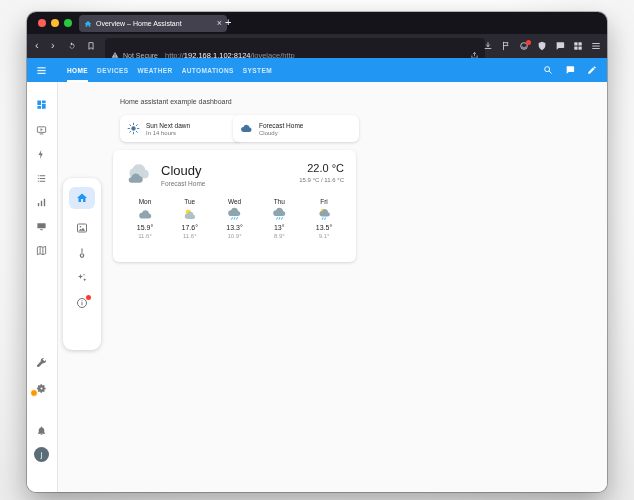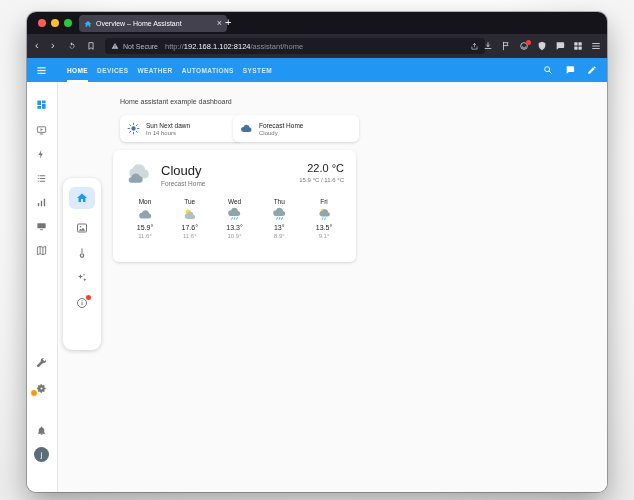--- a/index.html
+++ b/index.html
@@ -17,21 +17,21 @@
   .tab{position:absolute;left:52px;top:3px;width:138px;height:17px;background:#42414d;border-radius:4px;
     display:flex;align-items:center;gap:4px;padding:0 5px}
   .tab-title{font-size:7px;color:#fbfbfe;flex:1;white-space:nowrap;overflow:hidden}
   .tab-close{font-size:9px;color:#d7d7de;line-height:9px}
   .newtab{position:absolute;left:198px;top:4px;font-size:11px;color:#fbfbfe;line-height:13px}
 
   .navbar{position:absolute;top:22px;left:0;right:0;height:24px;background:#2b2a33}
   .nav-glyph{position:absolute;top:5px;color:#d2d2da;font-size:11px;line-height:13px}
   .ibtn{position:relative;display:flex;align-items:center;justify-content:center}
   .urlbar{position:absolute;left:78px;top:4px;width:368px;height:16px;background:#1c1b22;border-radius:4px;
-    display:flex;align-items:center;gap:4px;padding:0 6px}
+    display:flex;align-items:center;gap:4px;padding:9px 6px}
   .sec-label{font-size:7px;color:#b9b9c2;white-space:nowrap}
   .url{font-size:7.5px;white-space:nowrap;display:flex;margin-left:3px}
   .url .dim{color:#8f8f9c}.url .hi{color:#f3f3f7}
   .nav-right{position:absolute;right:6px;top:0;height:24px;display:flex;align-items:center;gap:8px}
   .reddot{position:absolute;width:5px;height:5px;border-radius:50%;background:#ff3b30;top:-1px;right:-2px}
 
   
   .hah{position:absolute;top:46px;left:0;right:0;height:24px;background:#2196f3;z-index:3}
   .hamb{position:absolute;left:9px;top:7px}
   .ha-tabs{position:absolute;left:40px;top:0;height:24px;display:flex;gap:9px}
@@ -115,21 +115,21 @@
           <svg viewBox="0 0 24 24" width="8" height="8">
               <path fill="#b9b9c2" d="M12 3 22 20H2z"></path>
               <rect x="11" y="9" width="2" height="5" fill="#1c1b22"></rect>
               <rect x="11" y="15.5" width="2" height="2" fill="#1c1b22"></rect>
             </svg>
         </span>
         <span class="sec-label">Not Secure</span>
         <span class="url">
           <span class="dim">http://</span>
           <span class="hi">192.168.1.102:8124</span>
-          <span class="dim">/assistant/home</span>
+          <span class="dim">/lovelace/http</span>
         </span>
         <span style="flex:1"></span>
         <span class="ibtn">
           <svg viewBox="0 0 24 24" width="9" height="9">
               <path d="M12 13V4m0 0L8.5 7.5M12 4l3.5 3.5" fill="none" stroke="#b9b9c2" stroke-width="2" stroke-linecap="round"></path>
               <path d="M5 12v7h14v-7" fill="none" stroke="#b9b9c2" stroke-width="2"></path>
             </svg>
         </span>
       </div>
 

